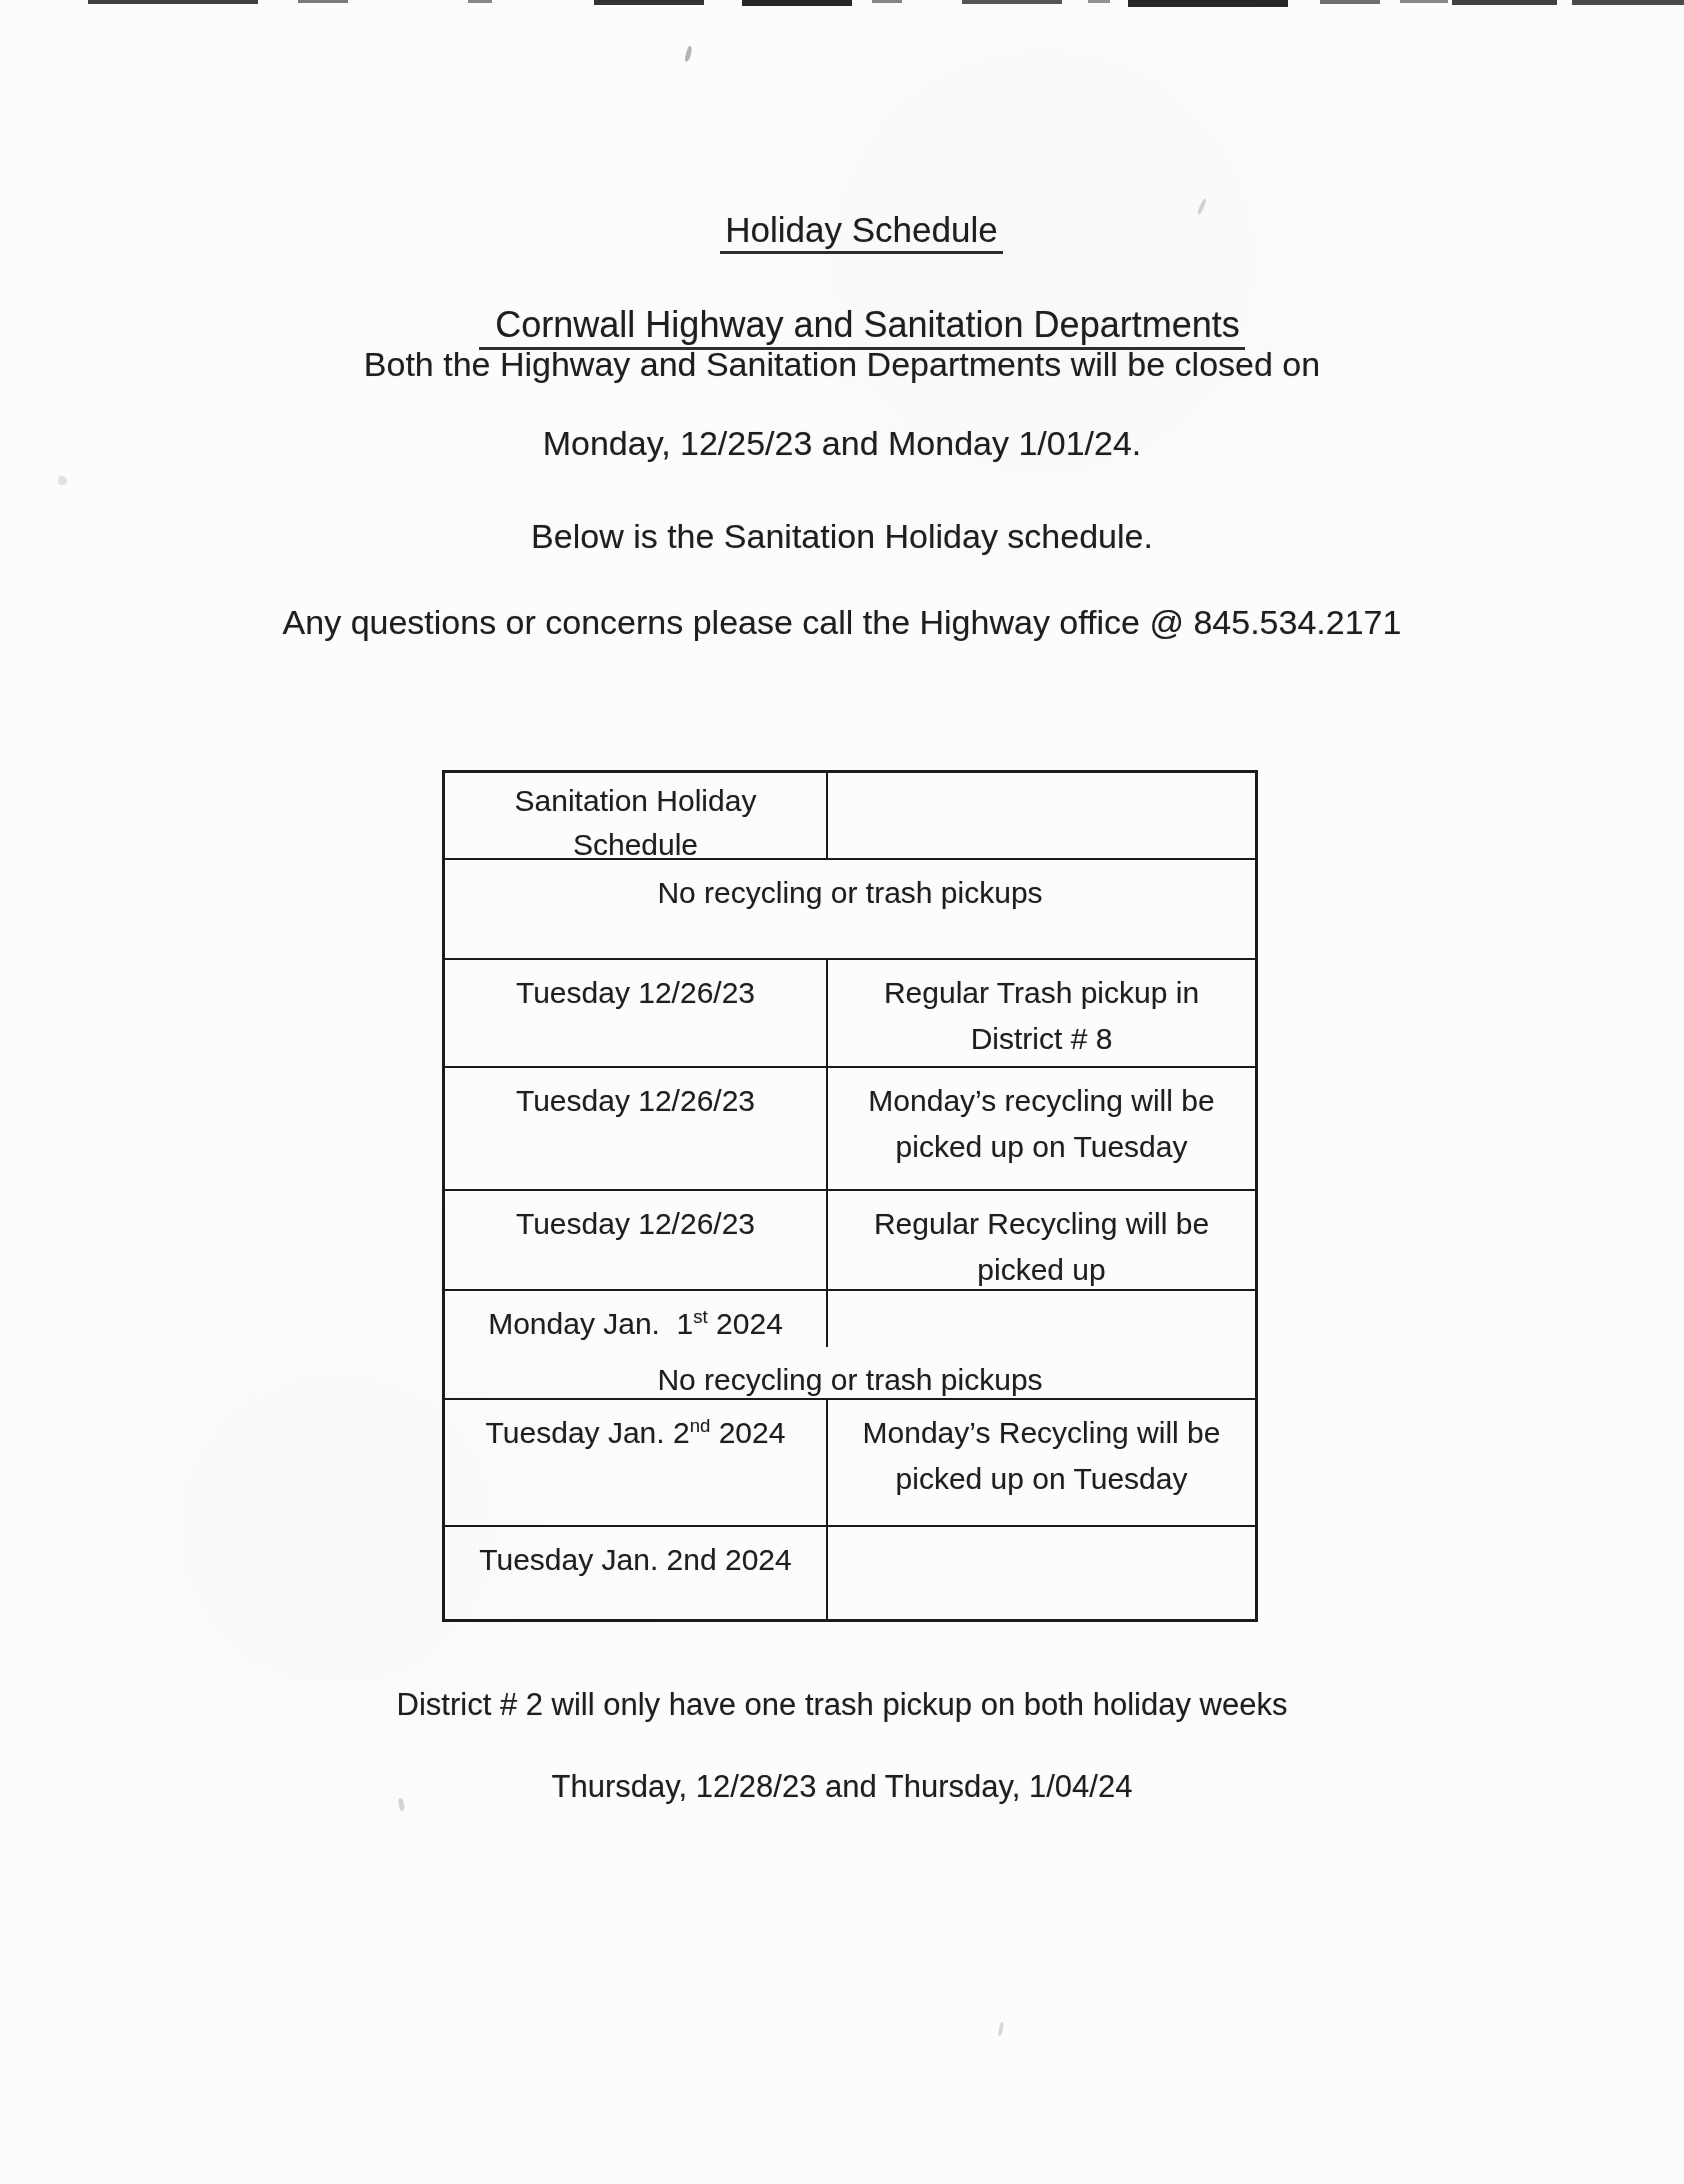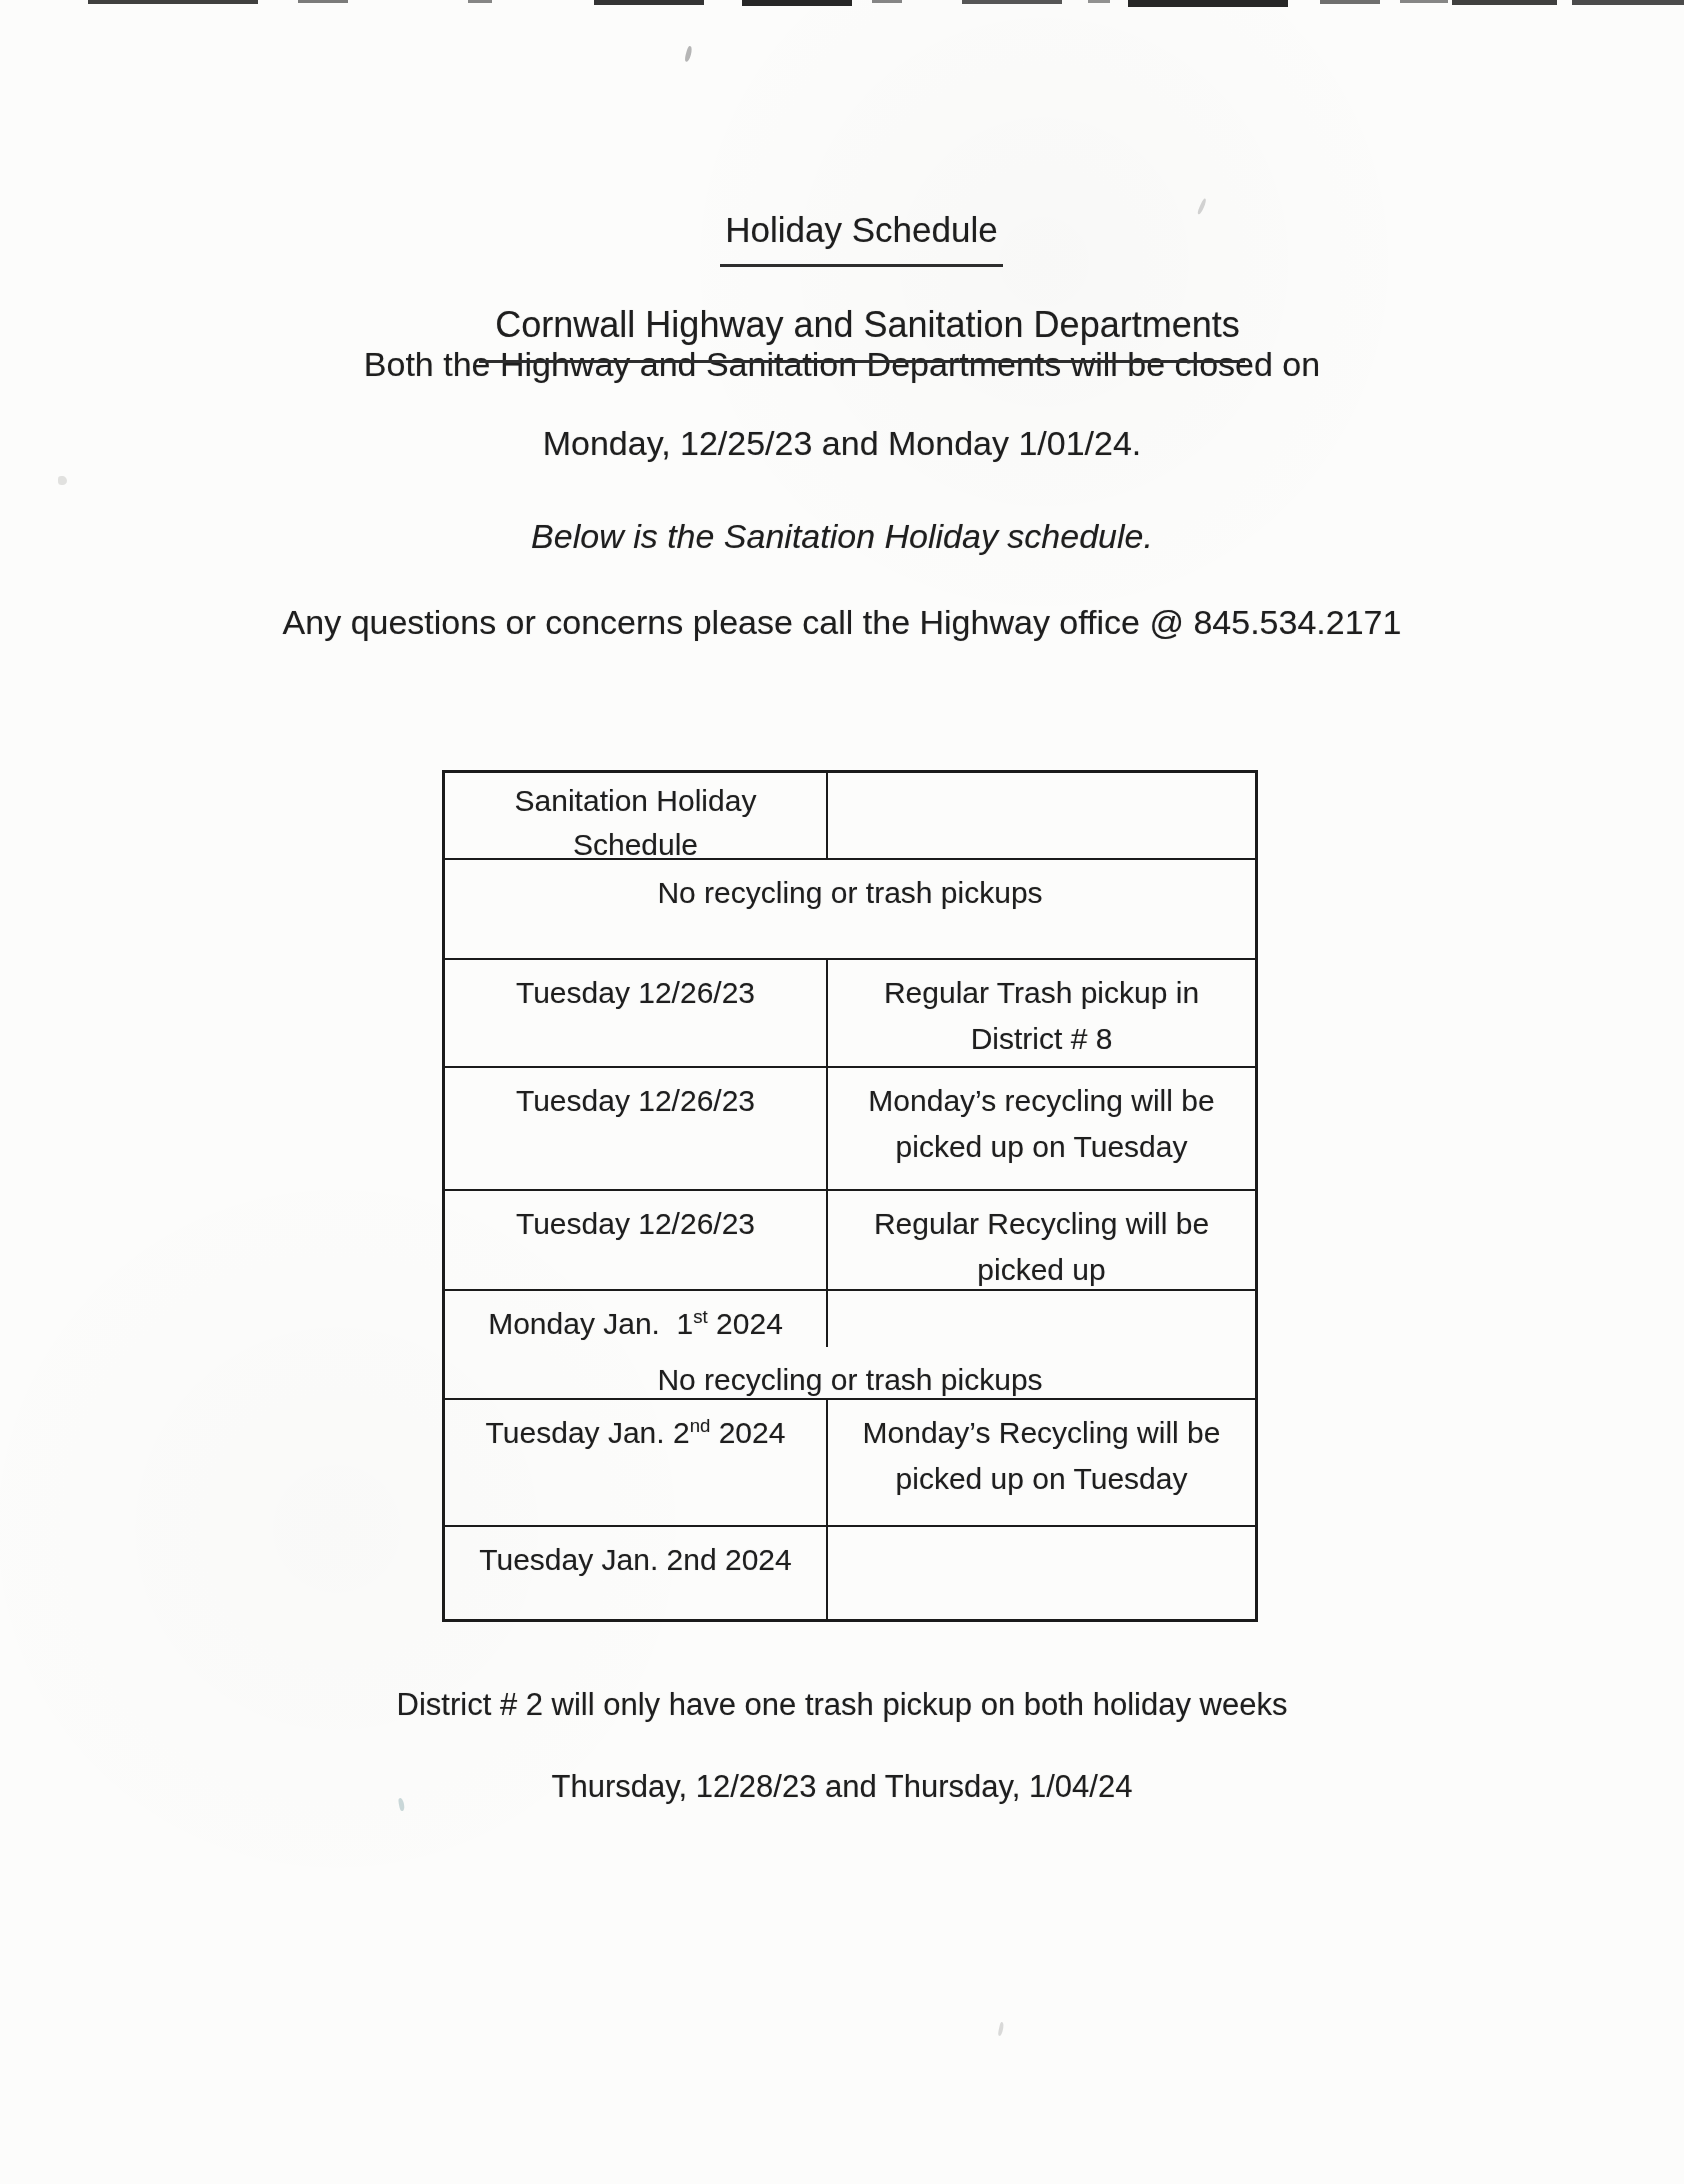--- a/index.html
+++ b/index.html
@@ -22,27 +22,27 @@
     position: absolute; left: 0; width: 100%;
     text-align: center;
     text-shadow: 0 0 1px rgba(40,40,40,0.35);
     white-space: pre;
   }
   .title    { top: 170px; font-size: 35px; }
   .subtitle { top: 262px; font-size: 36px; }
   .u {
     display: inline-block;
     border-bottom: 3px solid #2e2e2e;
-    padding: 0 5px 14px 5px;
+    padding: 0 5px 1px 5px;
   }
   .u.lead { padding-left: 16px; }
   .body-line { font-size: 34px; }
   .l1 { top: 345px; }
   .l2 { top: 424px; }
-  .l3 { top: 517px; font-style: italic; }
+  .l3 { top: 517px; }
   .l4 { top: 603px; }
   .foot { font-size: 31px; }
   .f1 { top: 1687px; }
   .f2 { top: 1769px; }
 
   
   .htable {
     position: absolute;
     left: 442px; top: 770px; width: 816px;
     border: 3px solid #1b1b1b;

